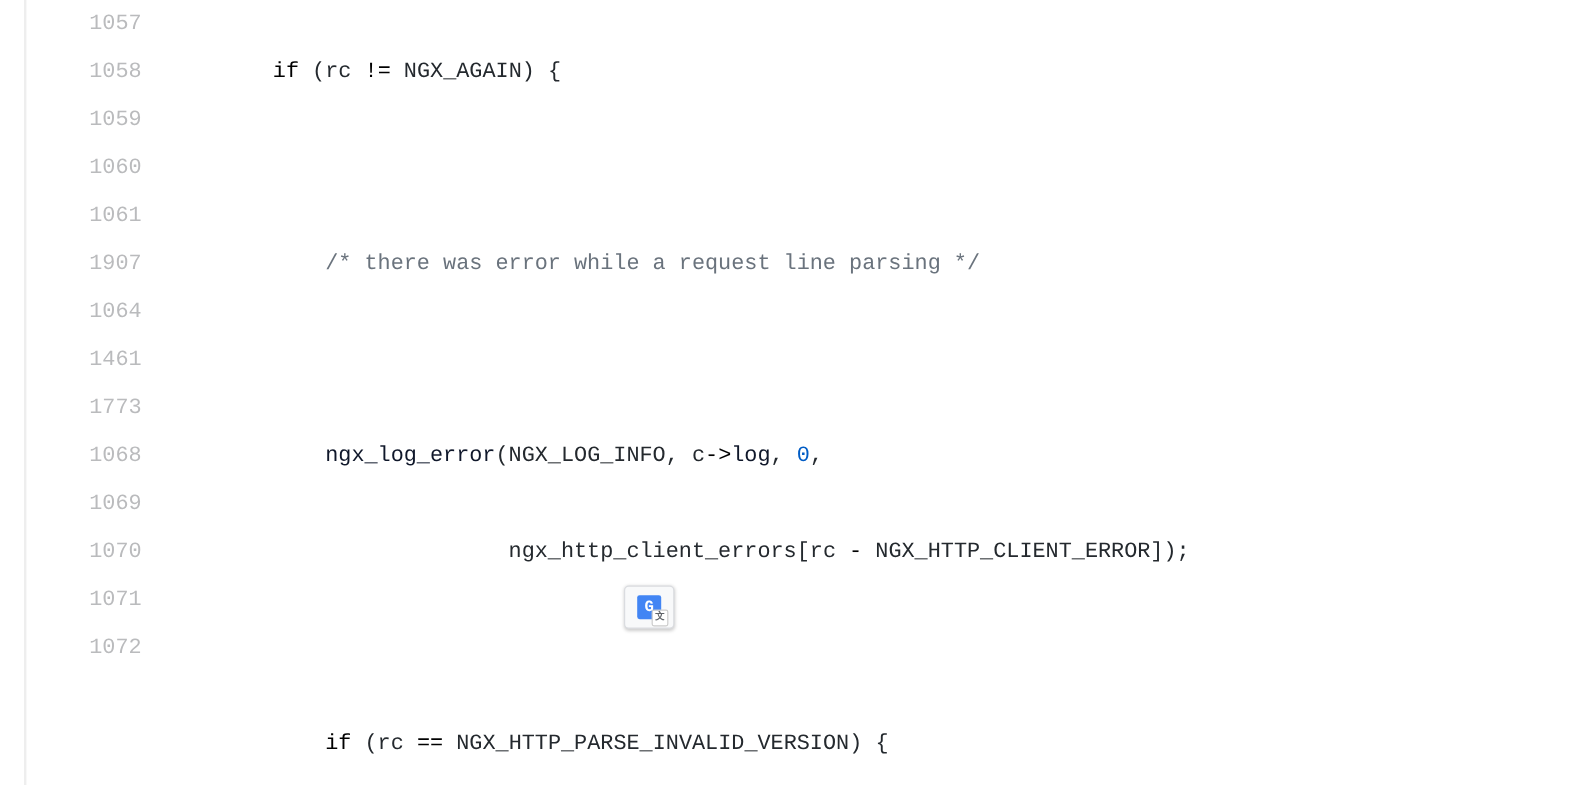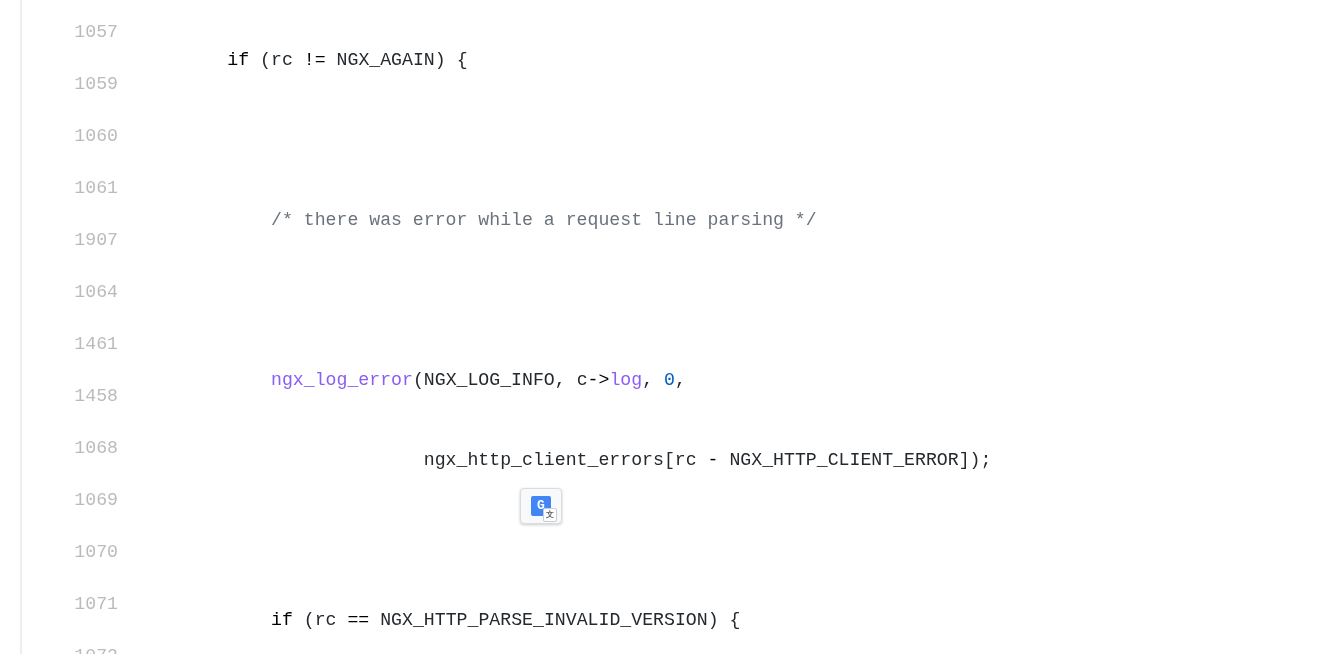--- a/index.html
+++ b/index.html
@@ -19,33 +19,32 @@
     text-align: right;
     padding-right: 22px;
     color: #BABBBD;
     user-select: none;
     border-left: 2px solid #eee;
     margin-left: 20px;
     box-sizing: border-box;
   }
   .gutter div {
     height: 40px;
-    margin-top: 12px;
   }
   .code {
     flex: 1;
     white-space: pre;
     color: #24292e;
     position: relative;
   }
   .line {
     height: 40px;
   }
   .kw { color: #000000; }
-  .fn { color: #8b5cf6; }
+  .fn { color: #0f172a; }
   .ident { color: #24292e; }
   .comment { color: #6A737D; text-align: center; }
   .num { color: #005CC5; }
   .punct { color: #24292e; }
   .translate-widget {
     position: absolute;
     top: 488px;
     left: 380px;
     width: 40px;
     height: 34px;
@@ -85,27 +84,28 @@
     align-items: center;
     justify-content: center;
   }
 </style>
 </head>
 <body>
 
 <div class="code-container">
   <div class="gutter">
     <div>1057</div>
+    <div>1058</div>
     <div>1059</div>
     <div>1060</div>
     <div>1061</div>
     <div>1907</div>
     <div>1064</div>
     <div>1461</div>
-    <div>1458</div>
+    <div>1773</div>
     <div>1068</div>
     <div>1069</div>
     <div>1070</div>
     <div>1071</div>
     <div>1072</div>
   </div>
 
   <div class="code">
 <div class="line">        <span class="kw">if</span> <span class="punct">(</span><span class="ident">rc</span> <span class="kw">!=</span> <span class="ident">NGX_AGAIN</span><span class="punct">)</span> <span class="punct">{</span></div>
 <div class="line"></div>

